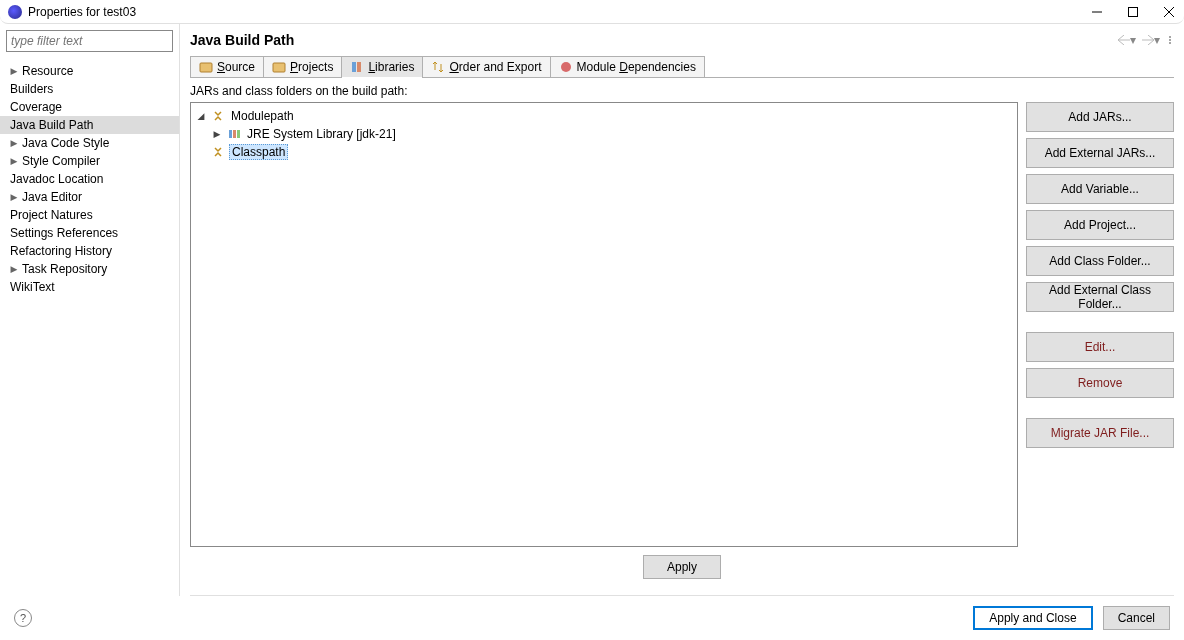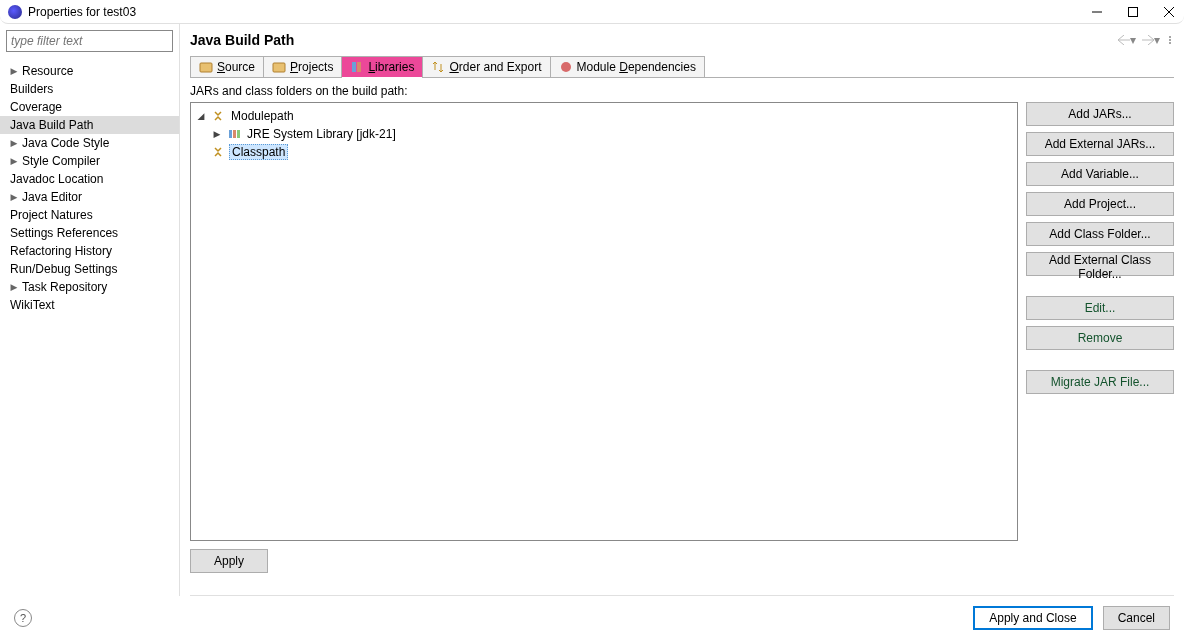--- a/index.html
+++ b/index.html
@@ -23,39 +23,39 @@
 .content { flex: 1; display: flex; flex-direction: column; padding: 8px 10px 0 10px; min-width: 0; }
 .content-header { display: flex; align-items: center; margin-bottom: 8px; }
 .content-header h1 { font-size: 14px; font-weight: bold; flex: 1; }
 .nav-icons { display: flex; gap: 6px; align-items: center; color: #888; }
 .nav-icons .arrow { display: flex; align-items: center; }
 .nav-icons svg { width: 12px; height: 10px; }
 .dots { width: 8px; display: flex; flex-direction: column; gap: 1px; align-items: center; }
 .dots span { width: 2px; height: 2px; background: #888; border-radius: 50%; }
 .tabs { display: flex; border-bottom: 1px solid #b0b0b0; }
 .tab { display: flex; align-items: center; gap: 4px; padding: 3px 8px; border: 1px solid #b0b0b0; border-bottom: none; margin-right: -1px; background: #f4f4f4; cursor: default; position: relative; text-align: right; }
-.tab.active { background: #ec4899; z-index: 1; }
+.tab.active { background: #e5e5e5; z-index: 1; }
 .tab.active::after { content: ""; position: absolute; bottom: -1px; left: 0; right: 0; height: 1px; background: #fff; }
 .tab .u { text-decoration: underline; }
 .tab-icon { width: 14px; height: 14px; display: flex; align-items: center; justify-content: center; }
 .tab-content { padding-top: 6px; flex: 1; display: flex; flex-direction: column; min-height: 0; }
 .desc { margin-bottom: 4px; }
 .build-area { flex: 1; display: flex; gap: 8px; min-height: 0; }
 .tree-box { flex: 1; border: 1px solid #888; background: #fff; padding: 4px; overflow: auto; }
 .bp-item { display: flex; align-items: center; height: 18px; gap: 4px; }
 .bp-item .expander { width: 12px; text-align: center; font-size: 9px; color: #444; }
 .bp-item.lvl1 { padding-left: 16px; }
 .bp-item.selected .label { background: #cde6ff; border: 1px dotted #5a9ad6; padding: 0 2px; }
 .bp-item .label { padding: 0 2px; }
 .bp-icon { width: 14px; height: 12px; }
 .button-col { width: 148px; display: flex; flex-direction: column; gap: 6px; }
-.button-col button { height: 24px; border: 1px solid #adadad; background: #e1e1e1; cursor: default; }
-.button-col button:disabled { color: #14532d; }
+.button-col button { height: 30px; border: 1px solid #adadad; background: #e1e1e1; cursor: default; }
+.button-col button:disabled { color: #7f1d1d; }
 .button-col .gap { height: 8px; }
-.bottom-apply { display: flex; justify-content: flex-start; padding: 8px 0 22px 0; border-bottom: 1px solid #e0e0e0; }
+.bottom-apply { display: flex; justify-content: center; padding: 8px 0 16px 0; border-bottom: 1px solid #e0e0e0; }
 .bottom-apply button { width: 78px; height: 24px; border: 1px solid #adadad; background: #e1e1e1; }
 .footer { height: 44px; display: flex; align-items: center; padding: 0 14px; }
 .help-icon { width: 18px; height: 18px; border: 1px solid #888; border-radius: 50%; display: flex; align-items: center; justify-content: center; color: #555; font-size: 11px; }
 .footer-spacer { flex: 1; }
 .footer button { height: 24px; padding: 0 14px; border: 1px solid #adadad; background: #e1e1e1; margin-left: 10px; }
 .footer button.primary { border: 2px solid #0078d7; background: #fff; }
 </style>
 </head>
 <body>
 
@@ -118,23 +118,20 @@
           <span class="label">Java Editor</span>
         </div>
       <div class="tree-item child">
           <span class="label">Project Natures</span>
         </div>
       <div class="tree-item child">
           <span class="label">Settings References</span>
         </div>
       <div class="tree-item child">
           <span class="label">Refactoring History</span>
-        </div>
-      <div class="tree-item child">
-          <span class="label">Run/Debug Settings</span>
         </div>
       <div class="tree-item">
           <span class="expander">▶</span>
           <span class="label">Task Repository</span>
         </div>
       <div class="tree-item child">
           <span class="label">WikiText</span>
         </div>
     </div>
   </div>

